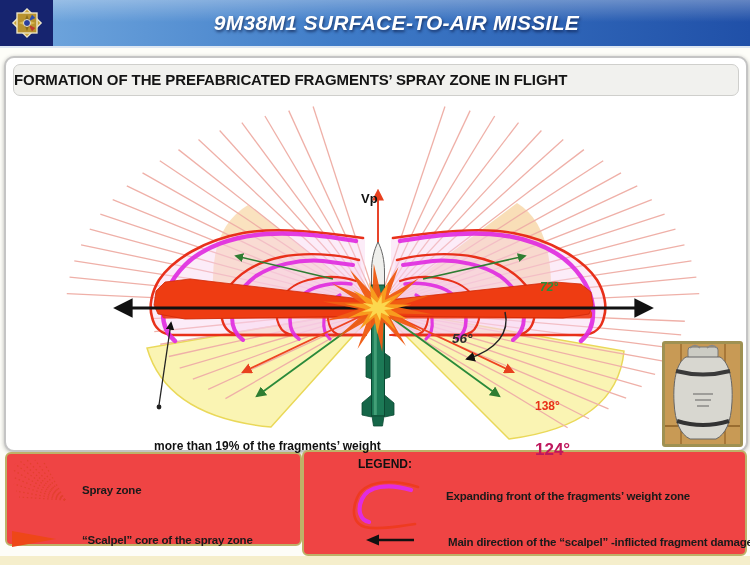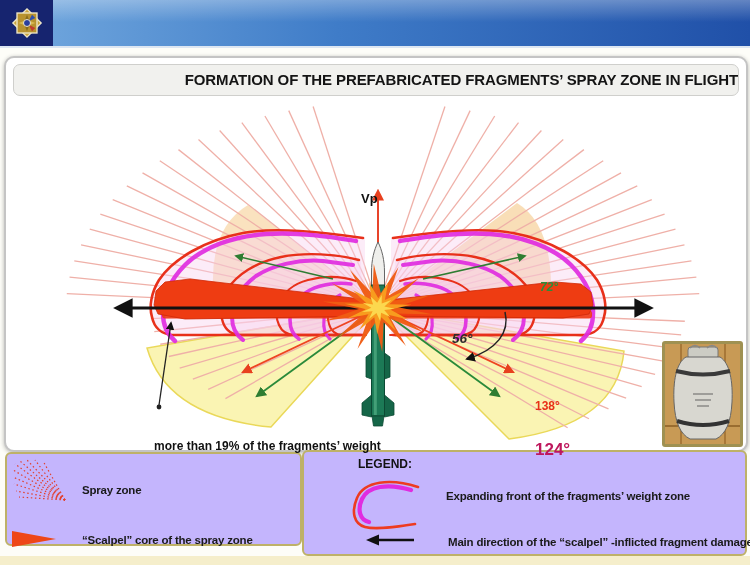--- a/index.html
+++ b/index.html
@@ -10,33 +10,33 @@
                linear-gradient(90deg,#74aadf 0%,#3f7cc8 45%,#2050a8 100%);
     border-bottom:2px solid #dce6f2;}
   .logo{position:absolute;left:0;top:0;width:53px;height:46px;background:#16246f;
     display:flex;align-items:center;justify-content:center;}
   .header-title{position:absolute;left:53px;right:10px;top:0;height:46px;line-height:46px;
     text-align:center;color:#fff;font-size:21px;font-weight:bold;font-style:italic;
     letter-spacing:.3px;text-shadow:1px 2px 3px rgba(8,20,60,.65);}
   .main-panel{position:absolute;left:4px;top:56px;width:740px;height:392px;background:#fff;
     border:2px solid #c4c4c4;border-radius:10px;box-shadow:0 1px 4px rgba(0,0,0,.28);z-index:1;}
   .panel-title{position:absolute;left:7px;right:7px;top:6px;height:30px;line-height:30px;
-    background:#f1f1ee;border:1px solid #cfcfcc;border-radius:7px;text-align:right;
+    background:#f1f1ee;border:1px solid #cfcfcc;border-radius:7px;text-align:left;
     font-size:15px;font-weight:bold;color:#141414;letter-spacing:-.1px;}
   #diagram{position:absolute;left:5px;top:95px;width:740px;height:355px;z-index:3;}
   .lbl{position:absolute;z-index:5;font-weight:bold;white-space:nowrap;margin-top:26px;}
   .lbl-vp{left:361px;top:165px;font-size:13px;color:#111;}
   .lbl-72{left:540px;top:254px;font-size:12px;font-style:italic;color:#2e8b3a;text-align:center;}
   .lbl-56{left:452px;top:305px;font-size:13.5px;font-style:italic;color:#2b2b2b;}
   .lbl-112{left:535px;top:373px;font-size:12px;color:#e83018;}
   .lbl-124{left:535px;top:414px;font-size:17px;color:#be185d;}
   .lbl-note{left:154px;top:413px;font-size:12px;color:#111;}
   .photo{position:absolute;left:662px;top:341px;width:75px;height:100px;z-index:6;
     border:3px solid #9f9152;border-radius:3px;background:#c89a55;}
-  .legend-panel{position:absolute;background:#c4b5fd;border:2px solid #beb168;border-radius:6px;z-index:4;}
+  .legend-panel{position:absolute;background:#ef4444;border:2px solid #beb168;border-radius:6px;z-index:4;}
   .legend-left{left:5px;top:452px;width:293px;height:90px;}
   .legend-right{left:302px;top:450px;width:441px;height:102px;}
   .legend-item-label{position:absolute;font-size:11.5px;font-weight:bold;color:#1a1a1a;
     letter-spacing:-.2px;white-space:nowrap;}
   .legend-title{position:absolute;left:54px;top:5px;font-size:12px;font-weight:bold;color:#111;}
   .licon{position:absolute;}
   .bottom-strip{position:absolute;left:0;right:0;top:556px;height:9px;background:#f5eecb;z-index:0;}
 </style>
 </head>
 <body>
@@ -48,20 +48,21 @@
       <svg width="40" height="40" viewBox="0 0 48 48">
         <rect x="12" y="12" width="24" height="24" fill="#c9a23a" stroke="#efe7c8" stroke-width="1.6" transform="rotate(45 24 24)"></rect>
         <rect x="12" y="12" width="24" height="24" fill="#b8922f" stroke="#efe7c8" stroke-width="1.6"></rect>
         <polygon points="24,14 28,24 24,34 20,24" fill="#8a6d1e"></polygon>
         <polygon points="14,24 24,20 34,24 24,28" fill="#d9b953"></polygon>
         <polygon points="26,26 34,30 30,34" fill="#c23b2e"></polygon>
         <polygon points="26,22 34,18 30,14" fill="#2d4fae"></polygon>
         <circle cx="24" cy="24" r="4.2" fill="#2a3f9e" stroke="#efe7c8" stroke-width="1.2"></circle>
       </svg>
     </div>
+    <div class="header-title">9M38M1 SURFACE-TO-AIR MISSILE</div>
   </div>
 
   <div class="main-panel">
     <div class="panel-title">FORMATION OF THE PREFABRICATED FRAGMENTS’ SPRAY ZONE IN FLIGHT</div>
   </div>
 
   <svg id="diagram" viewBox="0 0 740 355">
     <defs>
       <marker id="mBlack" viewBox="0 0 10 10" refX="8" refY="5" markerWidth="6.5" markerHeight="6.5" orient="auto-start-reverse">
           <path d="M0,0L10,5L0,10Z" fill="#111"></path>

